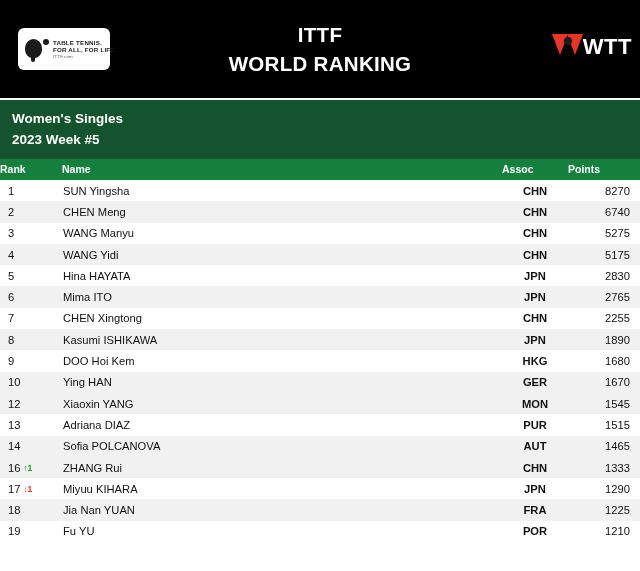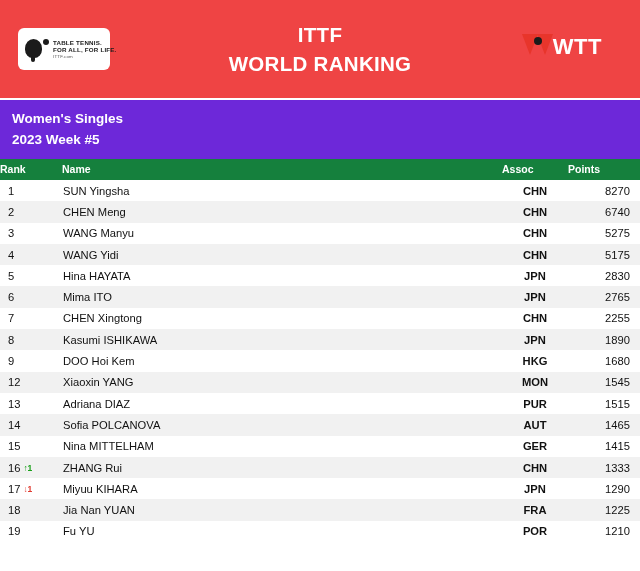--- a/index.html
+++ b/index.html
@@ -10,21 +10,21 @@
     height: 571px;
     background: #ffffff;
     font-family: "Liberation Sans", sans-serif;
     overflow: hidden;
   }
 
   
   .header {
     position: relative;
     height: 98px;
-    background: #ef4444;
+    background: #000000;
     display: flex;
     align-items: center;
     justify-content: center;
   }
   .ittf-logo {
     position: absolute;
     left: 18px;
     top: 28px;
     width: 92px;
     height: 42px;
@@ -91,21 +91,21 @@
     text-align: center;
     color: #ffffff;
     font-size: 20.5px;
     font-weight: bold;
     line-height: 1.42;
     letter-spacing: 0.3px;
   }
 
   .wtt-logo {
     position: absolute;
-    right: 38px;
+    right: 8px;
     top: 34px;
     display: flex;
     align-items: center;
   }
   .wtt-mark {
     width: 30px;
     height: 26px;
     position: relative;
   }
   .wtt-mark .v {
@@ -131,21 +131,21 @@
   }
   .wtt-text {
     color: #ffffff;
     font-size: 22px;
     font-weight: bold;
     letter-spacing: 0.5px;
   }
 
   
   .subheader {
-    background: #6d28d9;
+    background: #14532d;
     border-top: 2px solid #ffffff;
     padding: 9px 12px 11px 12px;
     height: 61px;
   }
   .subheader div {
     color: #ffffff;
     font-size: 13.5px;
     font-weight: bold;
     line-height: 1.52;
   }
@@ -315,20 +315,28 @@
       <tr class="odd">
         <td class="col-rank"><span class="rank-wrap">
             <span>9</span>
           </span></td>
         <td class="col-name name-cell">DOO Hoi Kem</td>
         <td class="col-assoc assoc-cell">HKG</td>
         <td class="col-points points-cell">1680</td>
       </tr>
       <tr class="even">
         <td class="col-rank"><span class="rank-wrap">
+            <span>10</span>
+          </span></td>
+        <td class="col-name name-cell">Ying HAN</td>
+        <td class="col-assoc assoc-cell">GER</td>
+        <td class="col-points points-cell">1670</td>
+      </tr>
+      <tr class="even">
+        <td class="col-rank"><span class="rank-wrap">
             <span>12</span>
           </span></td>
         <td class="col-name name-cell">Xiaoxin YANG</td>
         <td class="col-assoc assoc-cell">MON</td>
         <td class="col-points points-cell">1545</td>
       </tr>
       <tr class="odd">
         <td class="col-rank"><span class="rank-wrap">
             <span>13</span>
           </span></td>
@@ -337,28 +345,20 @@
         <td class="col-points points-cell">1515</td>
       </tr>
       <tr class="even">
         <td class="col-rank"><span class="rank-wrap">
             <span>14</span>
           </span></td>
         <td class="col-name name-cell">Sofia POLCANOVA</td>
         <td class="col-assoc assoc-cell">AUT</td>
         <td class="col-points points-cell">1465</td>
       </tr>
-      <tr class="odd">
-        <td class="col-rank"><span class="rank-wrap">
-            <span>15</span>
-          </span></td>
-        <td class="col-name name-cell">Nina MITTELHAM</td>
-        <td class="col-assoc assoc-cell">GER</td>
-        <td class="col-points points-cell">1415</td>
-      </tr>
       <tr class="even">
         <td class="col-rank"><span class="rank-wrap">
             <span>16</span>
             <span class="move up">↑1</span>
           </span></td>
         <td class="col-name name-cell">ZHANG Rui</td>
         <td class="col-assoc assoc-cell">CHN</td>
         <td class="col-points points-cell">1333</td>
       </tr>
       <tr class="odd">

